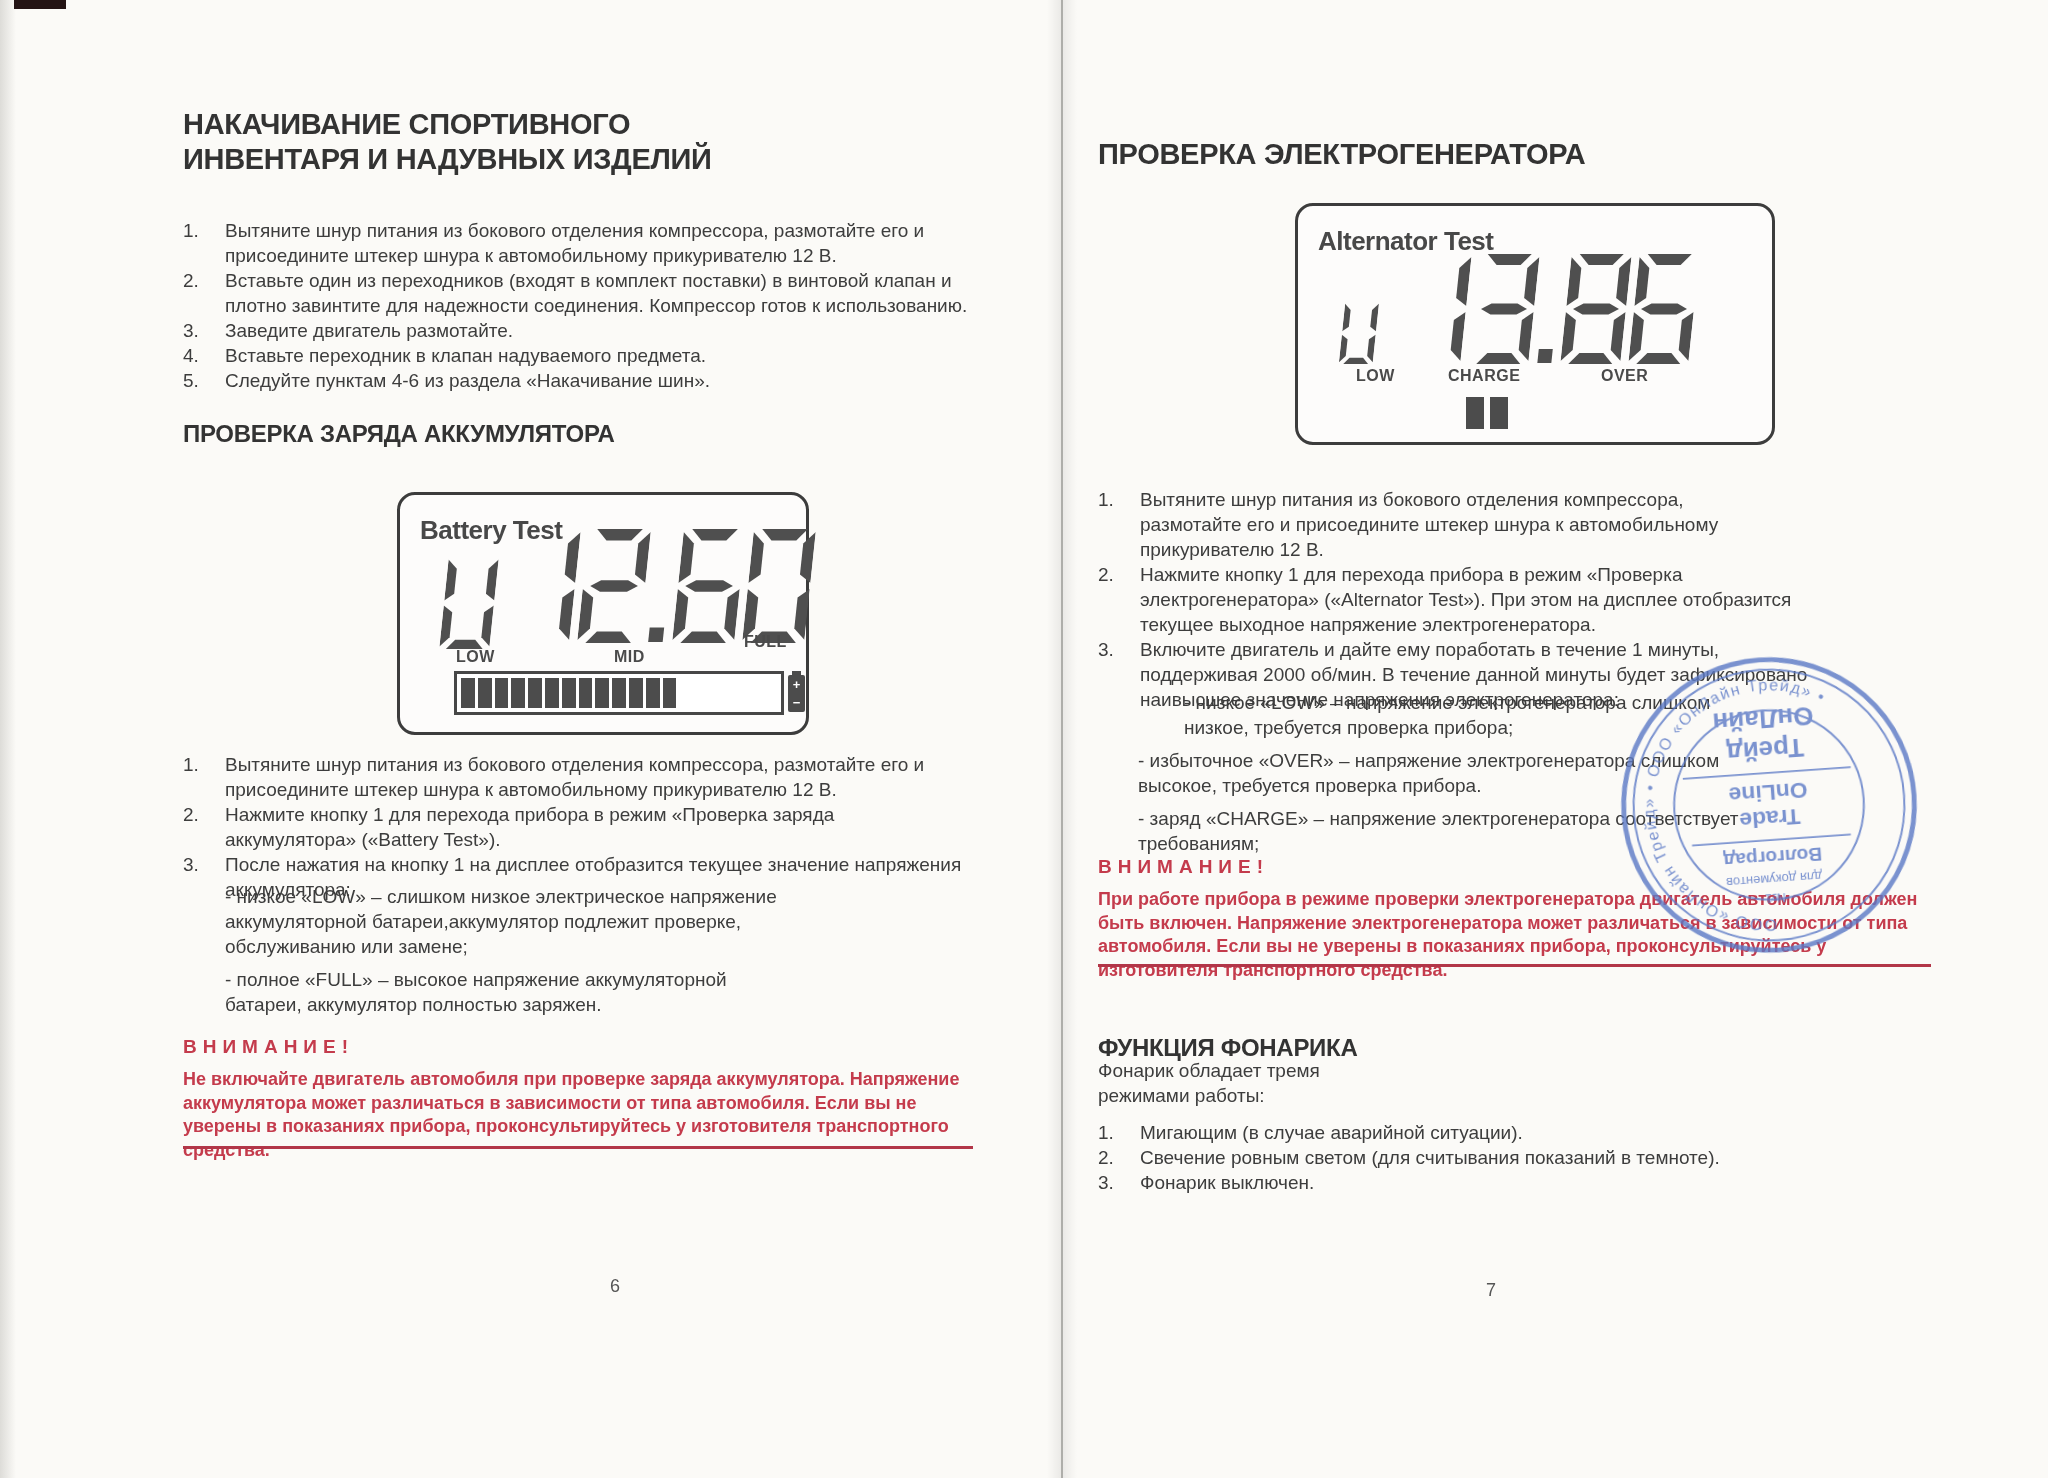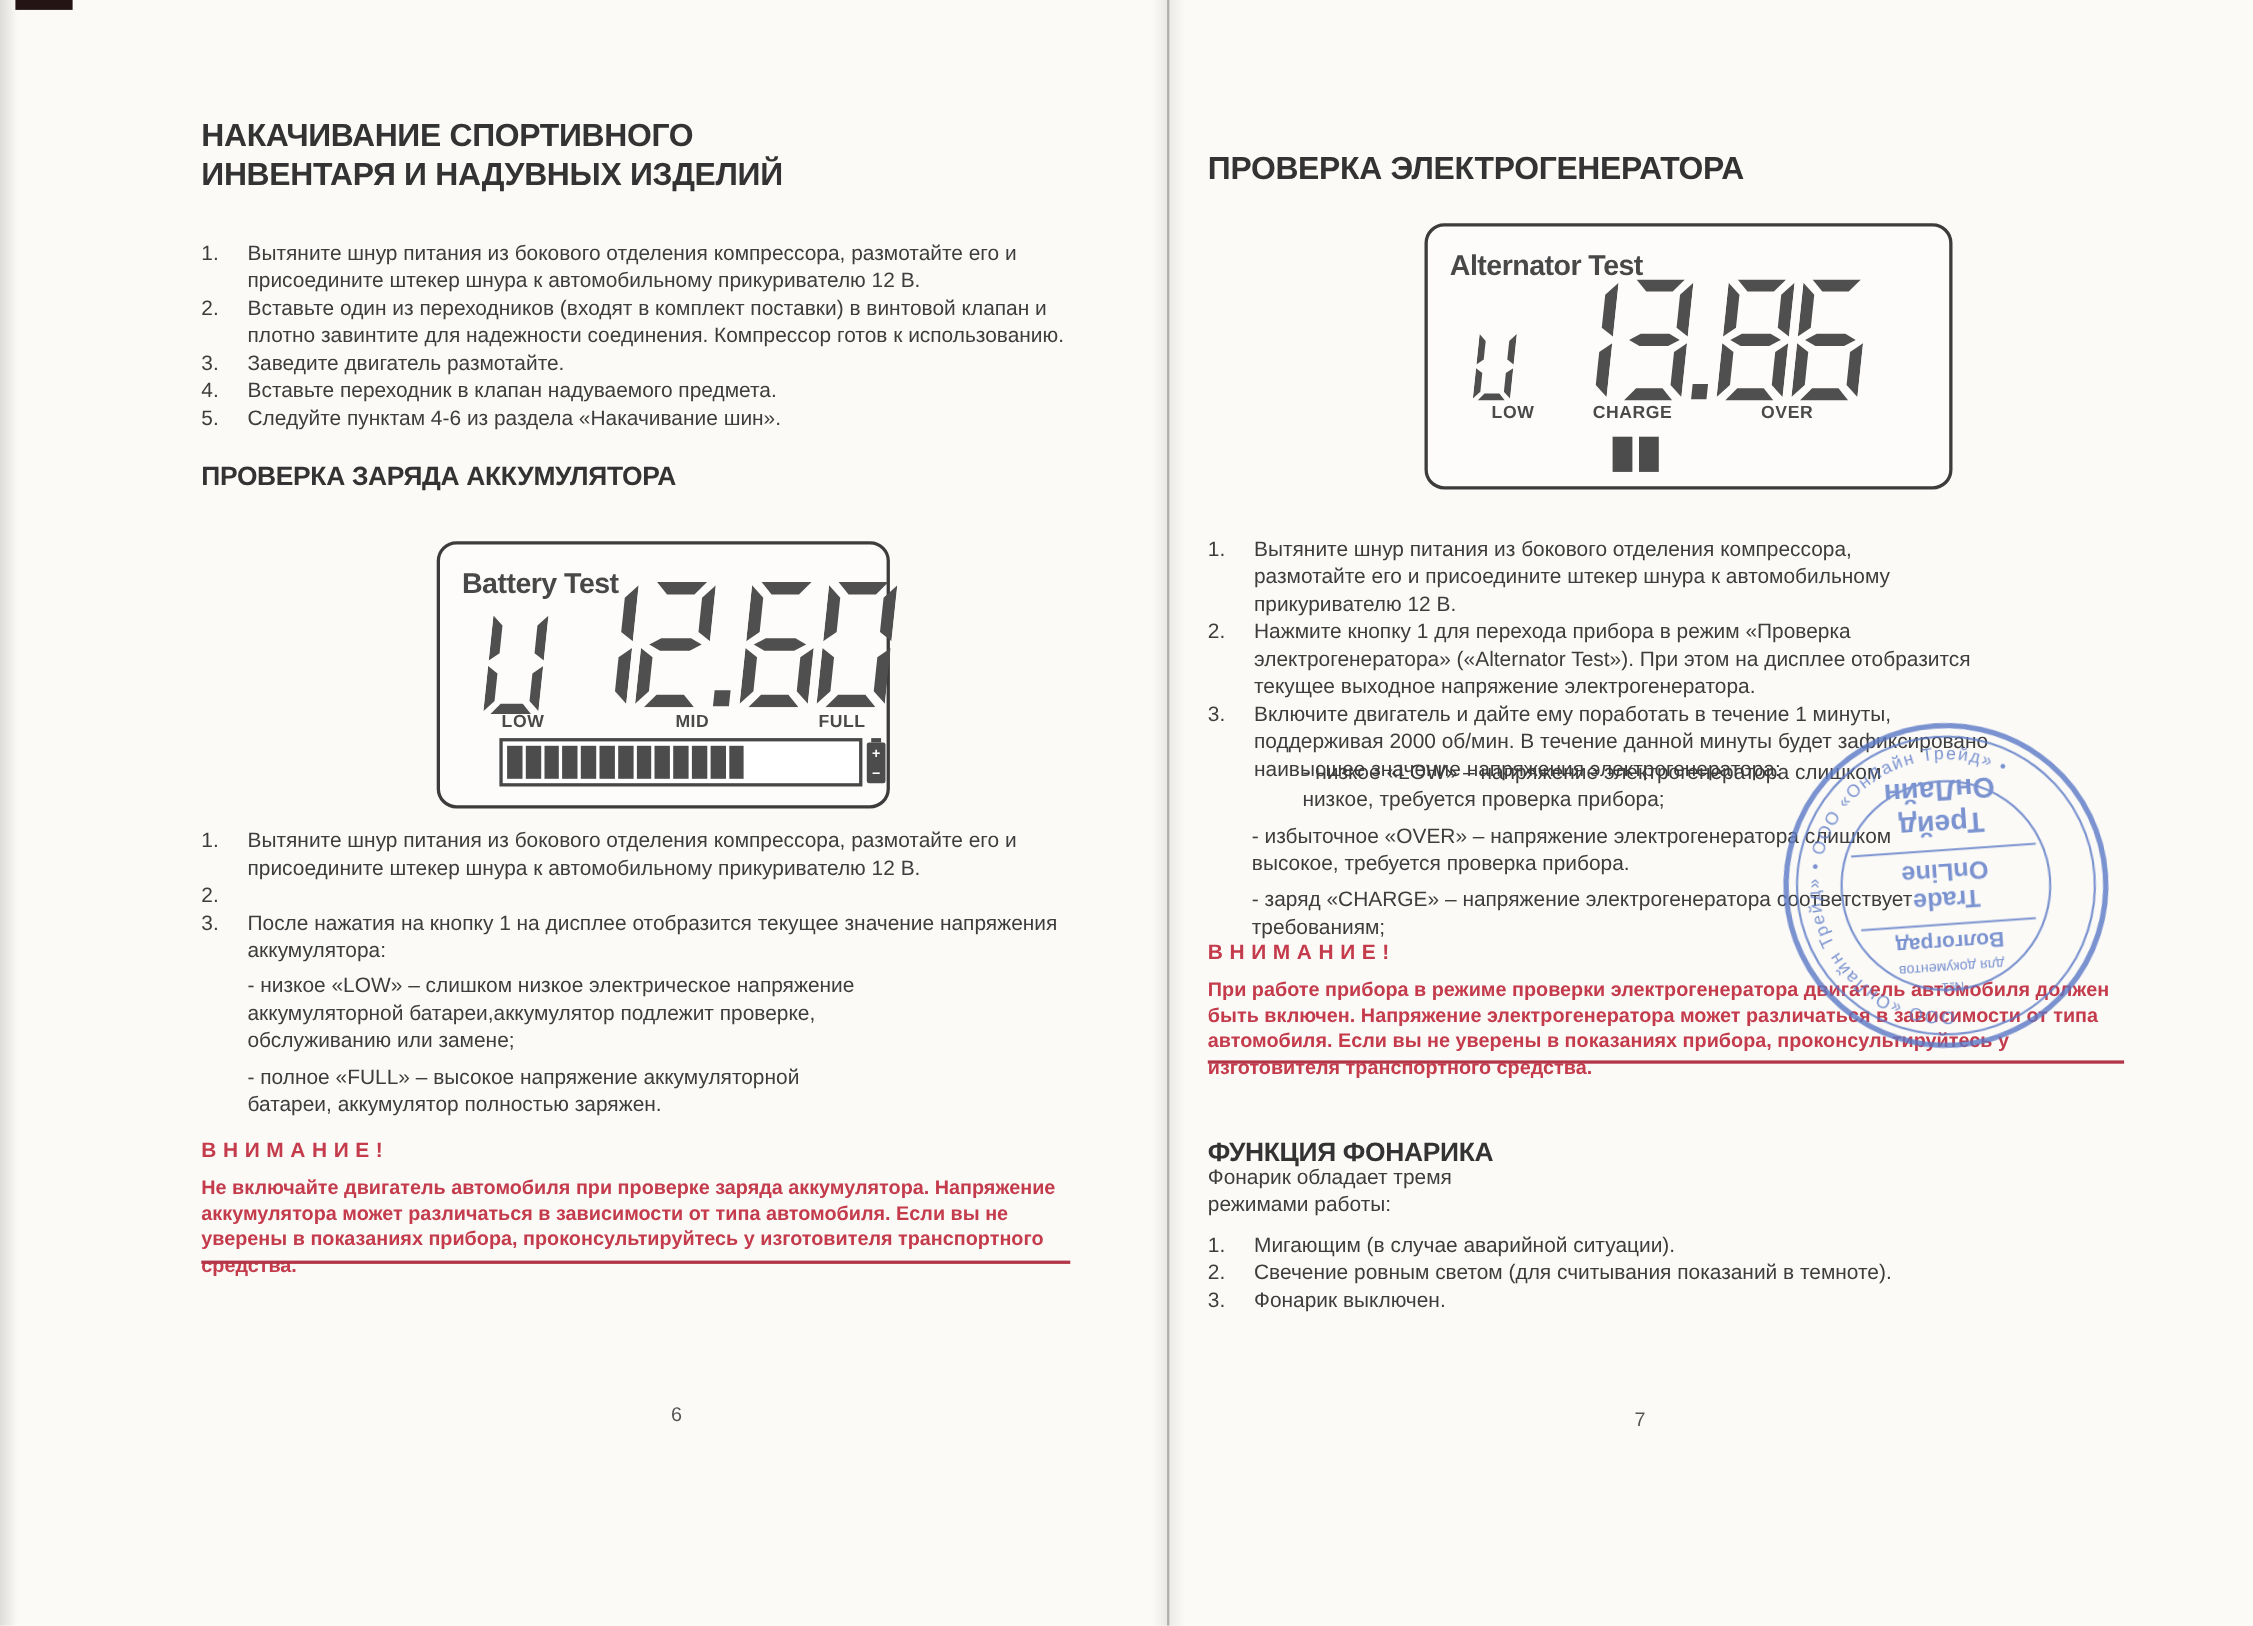--- a/index.html
+++ b/index.html
@@ -134,21 +134,21 @@
           <polygon points="8,0 52,0 42,11 18,11" fill="currentColor"></polygon>
           <polygon points="60,3 60,52 49,44 49,14" fill="currentColor"></polygon>
           <polygon points="60,58 60,107 49,96 49,66" fill="currentColor"></polygon>
           <polygon points="8,110 52,110 42,99 18,99" fill="currentColor"></polygon>
           <polygon points="0,58 11,66 11,96 0,107" fill="currentColor"></polygon>
           <polygon points="0,3 11,14 11,44 0,52" fill="currentColor"></polygon>
         </svg>
       </div>
     <span class="scale-label" style="left:56px;top:153px;">LOW</span>
     <span class="scale-label" style="left:214px;top:153px;">MID</span>
-    <span class="scale-label" style="left:344px;top:153px;">FULL</span>
+    <span class="scale-label" style="left:344px;top:138px;">FULL</span>
     <div class="gauge">
         <div class="gcell on"></div>
         <div class="gcell on"></div>
         <div class="gcell on"></div>
         <div class="gcell on"></div>
         <div class="gcell on"></div>
         <div class="gcell on"></div>
         <div class="gcell on"></div>
         <div class="gcell on"></div>
         <div class="gcell on"></div>
@@ -169,20 +169,21 @@
     </div>
   </div>
 
   <div class="abs list body-txt" style="left:183px;top:752px;width:822px;">
     <div class="li">
       <span class="num">1.</span>
       <span style="width:780px;">Вытяните шнур питания из бокового отделения компрессора, размотайте его и присоедините штекер шнура к автомобильному прикуривателю 12 В.</span>
     </div>
     <div class="li">
       <span class="num">2.</span>
+      <span style="width:700px;">Нажмите кнопку 1 для перехода прибора в режим «Проверка заряда аккумулятора» («Battery Test»).</span>
     </div>
     <div class="li">
       <span class="num">3.</span>
       <span style="width:790px;">После нажатия на кнопку 1 на дисплее отобразится текущее значение напряжения аккумулятора:</span>
     </div>
   </div>
 
   <div class="abs body-txt" style="left:225px;top:884px;width:648px;">
     <div class="bullet" style="width:640px;">- низкое «LOW» – слишком низкое электрическое напряжение аккумуляторной батареи,аккумулятор подлежит проверке, обслуживанию или замене;</div>
     <div class="bullet" style="width:560px;">- полное «FULL» – высокое напряжение аккумуляторной батареи, аккумулятор полностью заряжен.</div>

